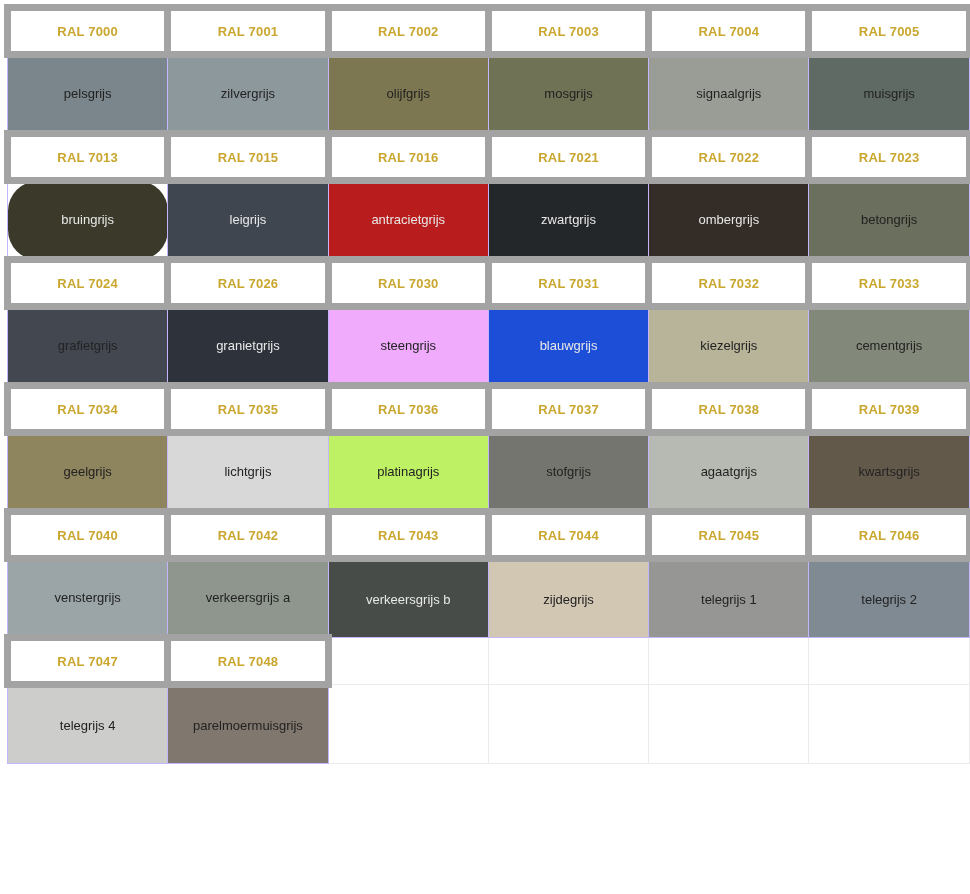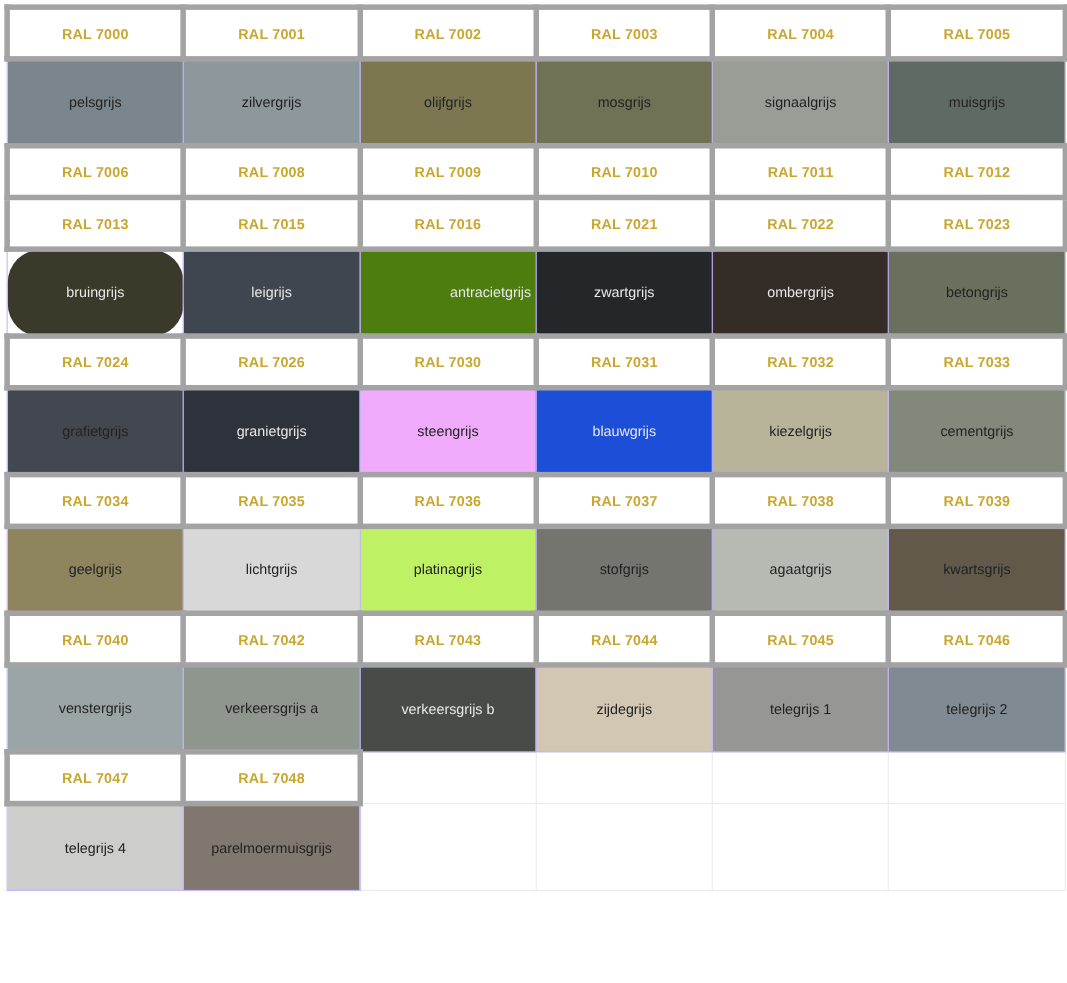--- a/index.html
+++ b/index.html
@@ -28,21 +28,21 @@
     width: 962px;
   }
 
   table.ral-table col {
     width: 160.3px;
   }
 
   td.code-cell {
     height: 47px;
     box-sizing: border-box;
-    border: 5px solid #a3a3a3;
+    border: 7px solid #a3a3a3;
     background: #ffffff;
     text-align: center;
     vertical-align: middle;
     font-size: 13px;
     font-weight: bold;
     letter-spacing: 0.2px;
     color: #c9a62e;
     padding: 0;
   }
 
@@ -110,43 +110,35 @@
             <span class="cell-label">mosgrijs</span>
           </td>
           <td class="swatch-cell" style="background-color: rgb(154, 157, 150);">
             <span class="cell-label">signaalgrijs</span>
           </td>
           <td class="swatch-cell" style="background-color: rgb(95, 106, 100);">
             <span class="cell-label">muisgrijs</span>
           </td>
         </tr>
         <tr>
-          <td class="code-cell">RAL 7006</td>
-          <td class="code-cell">RAL 7008</td>
-          <td class="code-cell">RAL 7009</td>
-          <td class="code-cell">RAL 7010</td>
-          <td class="code-cell">RAL 7011</td>
-          <td class="code-cell">RAL 7012</td>
-        </tr>
-        <tr>
           <td class="code-cell">RAL 7013</td>
           <td class="code-cell">RAL 7015</td>
           <td class="code-cell">RAL 7016</td>
           <td class="code-cell">RAL 7021</td>
           <td class="code-cell">RAL 7022</td>
           <td class="code-cell">RAL 7023</td>
         </tr>
         <tr>
           <td class="swatch-cell light-text" style="background-color: rgb(59, 58, 42); border-radius: 30px;">
             <span class="cell-label">bruingrijs</span>
           </td>
           <td class="swatch-cell light-text" style="background-color: rgb(64, 70, 80);">
             <span class="cell-label">leigrijs</span>
           </td>
-          <td class="swatch-cell light-text" style="background-color: #4d7c0f; text-align: right;">
+          <td class="swatch-cell light-text" style="background-color: #b91c1c;">
             <span class="cell-label">antracietgrijs</span>
           </td>
           <td class="swatch-cell light-text" style="background-color: rgb(36, 39, 41);">
             <span class="cell-label">zwartgrijs</span>
           </td>
           <td class="swatch-cell light-text" style="background-color: rgb(51, 44, 39);">
             <span class="cell-label">ombergrijs</span>
           </td>
           <td class="swatch-cell" style="background-color: rgb(107, 111, 93);">
             <span class="cell-label">betongrijs</span>

